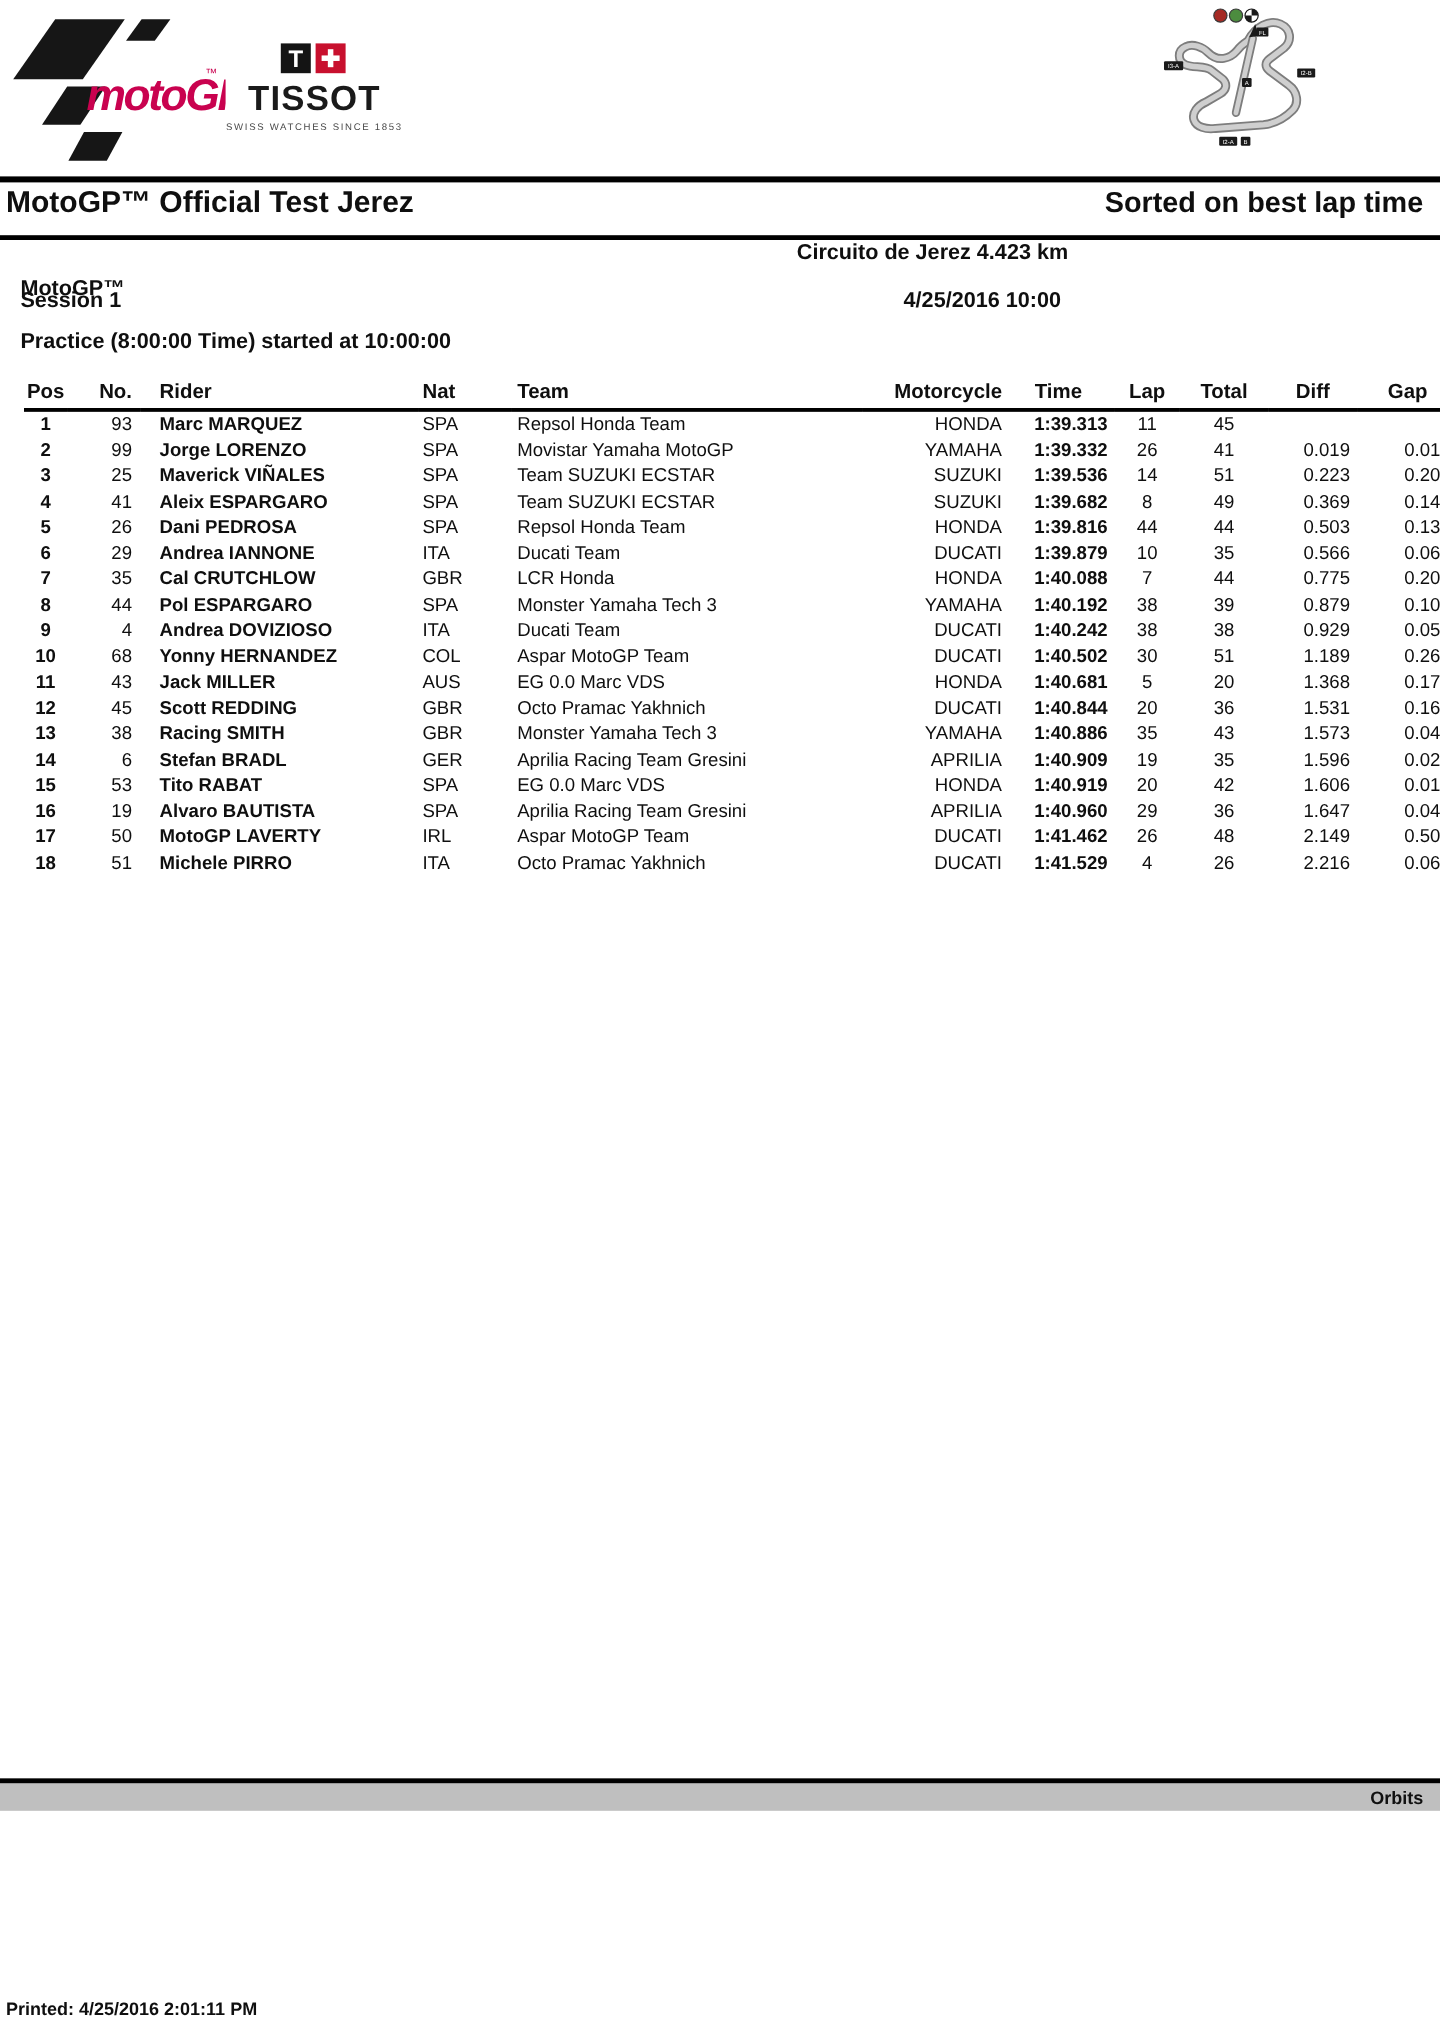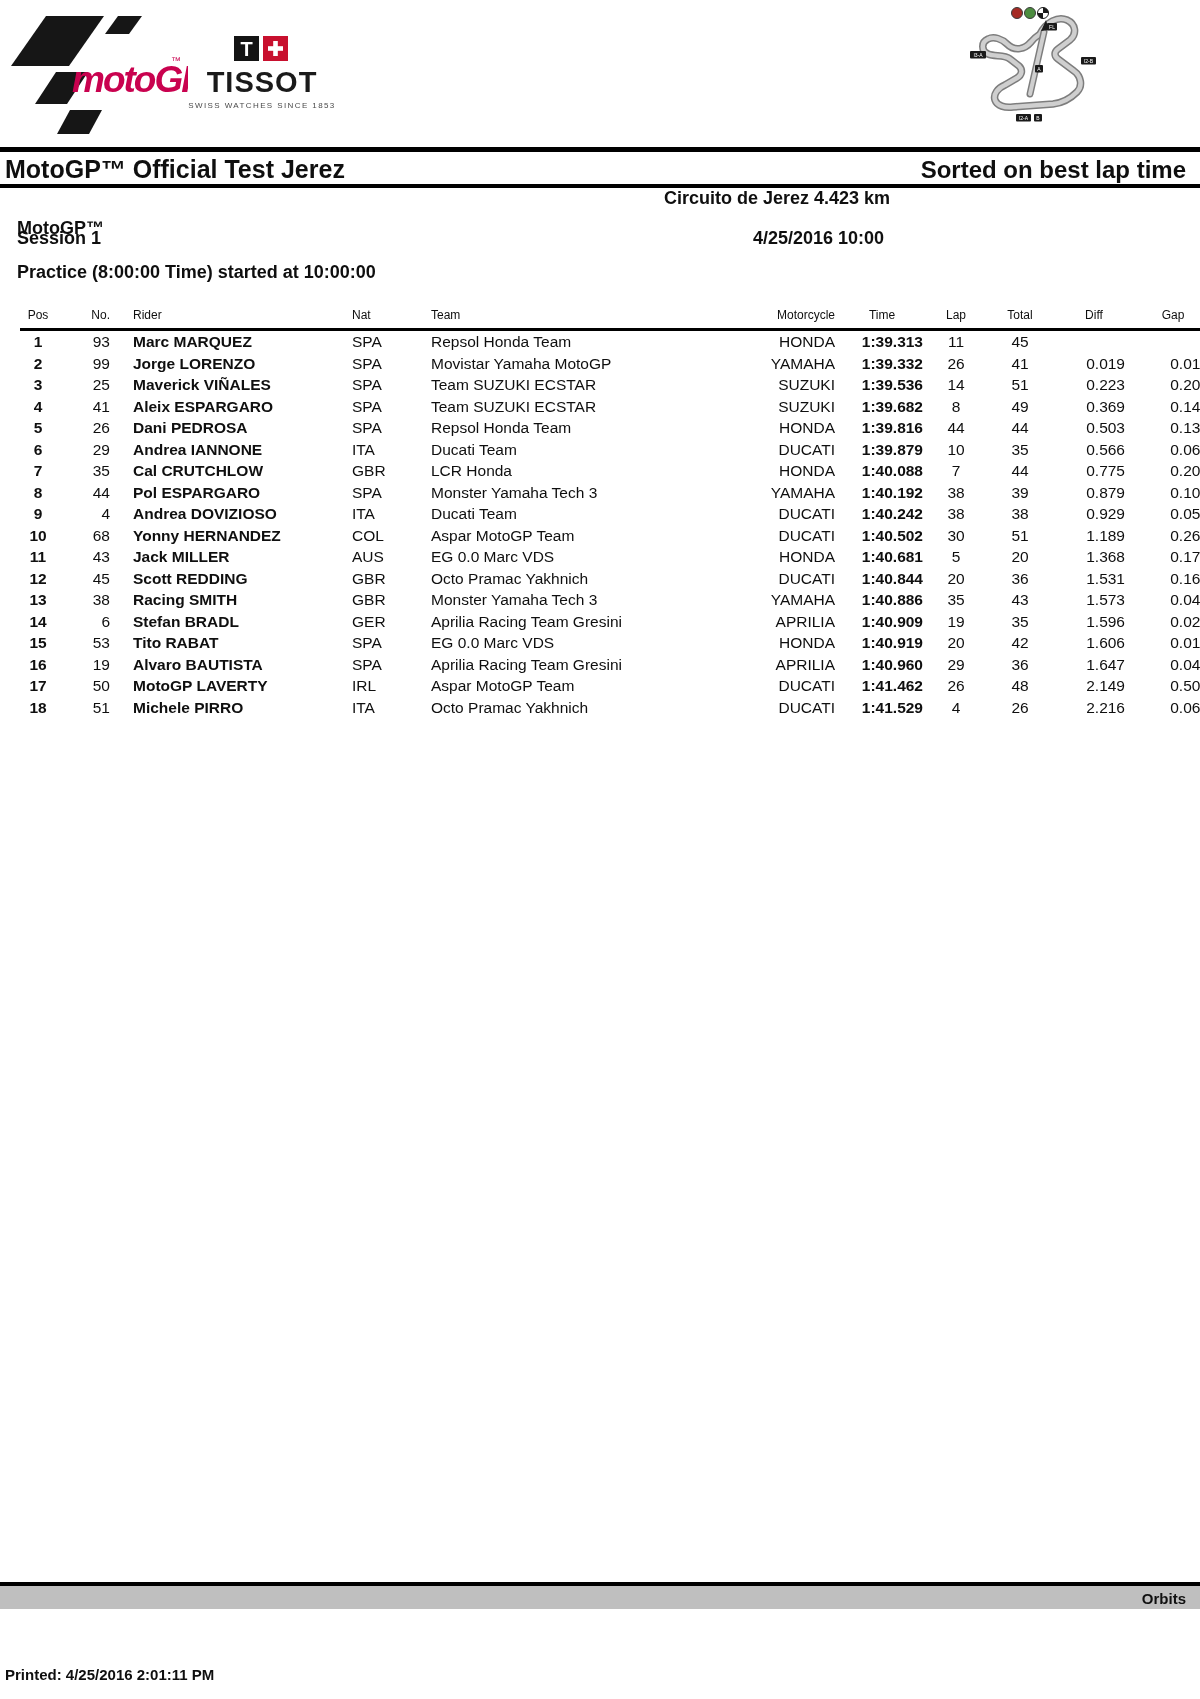--- a/index.html
+++ b/index.html
@@ -9,60 +9,60 @@
   }
   
   .logo-row{position:relative;height:147px;}
   .motogp-logo{position:absolute;left:8px;top:8px;}
   .tissot-logo{position:absolute;left:188px;top:36px;}
   .track-map{position:absolute;left:962px;top:2px;}
   
   .title-bar{
     display:flex;justify-content:space-between;align-items:baseline;
     border-top:5px solid #000;border-bottom:4px solid #000;
-    padding:3px 14px 0 5px;font-weight:bold;
+    padding:3px 14px 12px 5px;font-weight:bold;
   }
   .title-left{font-size:25px;}
   .title-right{font-size:24px;}
   
   .info-block{position:relative;height:112px;}
   .info-label{position:absolute;font-weight:bold;font-size:18px;white-space:nowrap;}
   .pos-class{left:17px;top:6px;margin-top:24px;}
   .pos-circuit{left:664px;top:0;}
   .pos-session{left:17px;top:40px;}
   .pos-datetime{left:753px;top:40px;}
   .pos-practice{left:17px;top:74px;}
   
   table.results{
     border-collapse:collapse;table-layout:fixed;
     margin:4px 0 0 20px;width:1160px;font-size:15.5px;
   }
   table.results th{
-    font-size:12px;font-weight:normal;border-bottom:3px solid #000;
+    font-size:17px;font-weight:bold;border-bottom:3px solid #000;
     padding:0 0 3px 0;height:21px;white-space:nowrap;
   }
   table.results td{
     padding:0;height:21.5px;line-height:21.5px;
     overflow:hidden;white-space:nowrap;
   }
   .col-pos{width:36px;text-align:center;font-weight:bold;}
   .col-no{width:54px;text-align:right;padding-right:7px !important;}
   .col-rider{width:216px;text-align:left;padding-left:16px !important;font-weight:bold;}
   .col-nat{width:74px;text-align:left;padding-left:3px !important;}
   .col-team{width:288px;text-align:left;padding-left:5px !important;}
   .col-motorcycle{width:112px;text-align:right;padding-left:4px !important;}
   .col-time{width:94px;text-align:right;padding-right:6px !important;font-weight:bold;}
   .col-lap{width:54px;text-align:center;}
   .col-total{width:74px;text-align:center;}
   .col-diff{width:74px;text-align:right;padding-right:6px !important;}
   .col-gap{width:84px;text-align:right;padding-right:6px !important;}
   th.col-time,th.col-diff,th.col-gap{text-align:center;padding-right:0 !important;}
   
   .orbits-bar{
-    position:absolute;left:0;top:1582px;width:100%;box-sizing:border-box;
+    position:absolute;left:0;top:1482px;width:100%;box-sizing:border-box;
     border-top:4px solid #000;background:#bfbfbf;height:27px;line-height:26px;
     font-weight:bold;font-size:15px;text-align:right;padding-right:14px;color:#111;
   }
   .printed{position:absolute;left:5px;top:1666px;font-weight:bold;font-size:15px;}
 </style>
 </head>
 <body>
 
 <div class="page">
 

